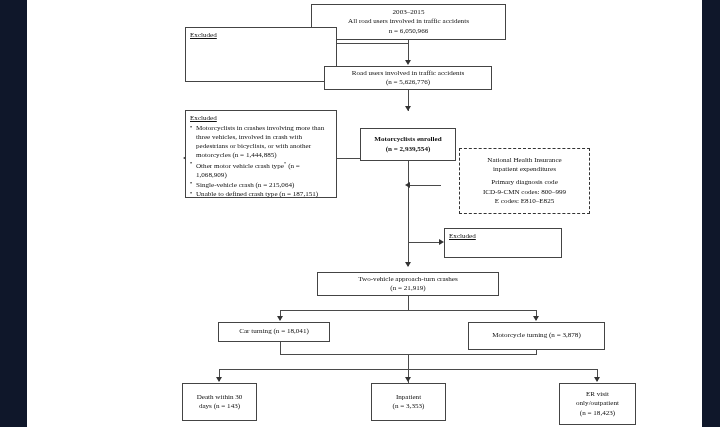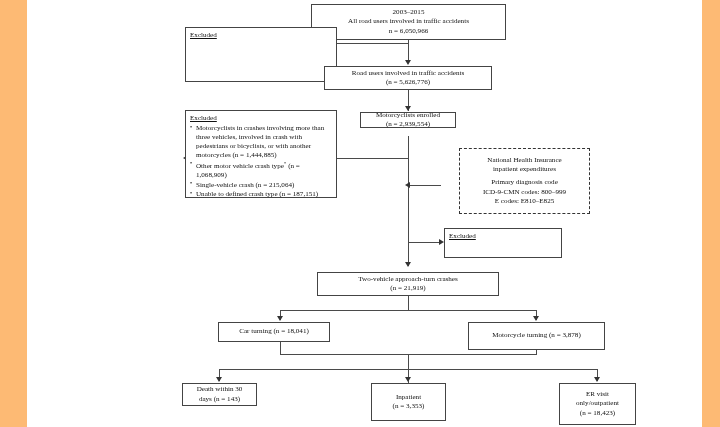--- a/index.html
+++ b/index.html
@@ -4,21 +4,21 @@
 <style>
   html, body {
     margin: 0;
     padding: 0;
     background: #2e2e2e;
   }
   #page {
     position: relative;
     width: 720px;
     height: 427px;
-    background: #fdba74;
+    background: #0f172a;
     overflow: hidden;
     font-family: "Liberation Serif", "DejaVu Serif", serif;
   }
   #canvas {
     position: absolute;
     left: 27px;
     top: 0;
     width: 675px;
     height: 427px;
     background: #ffffff;
@@ -158,21 +158,21 @@
 
     <div class="box excl" style="left:158px; top:27px; width:152px; height:55px;">
       <span class="excl-title">Excluded</span>
     </div>
 
     <div class="box" style="left:297px; top:66px; width:168px; height:24px;">
       <span class="ln">Road users involved in traffic accidents</span>
       <span class="ln">(n = 5,626,776)</span>
     </div>
 
-    <div class="box" style="left:333px; top:112px; width:96px; height:16px;">
+    <div class="box" style="left:333px; top:128px; width:96px; height:33px;font-weight:bold;">
       <span class="ln">Motorcyclists enrolled</span>
       <span class="ln">(n = 2,939,554)</span>
     </div>
 
     <div class="box excl" style="left:158px; top:110px; width:152px; height:88px;">
       <span class="excl-title">Excluded</span>
       <ul class="excl-list">
         <li>Motorcyclists in crashes involving more than three vehicles, involved in crash with pedestrians or bicyclists, or with another motorcycles (n = 1,444,885)</li>
         <li>Other motor vehicle crash type<sup>*</sup> (n = 1,068,909)</li>
         <li>Single-vehicle crash (n = 215,064)</li>
@@ -199,21 +199,21 @@
     </div>
 
     <div class="box" style="left:191px; top:322px; width:112px; height:20px;">
       <span class="ln">Car turning (n = 18,041)</span>
     </div>
 
     <div class="box" style="left:441px; top:322px; width:137px; height:28px;">
       <span class="ln">Motorcycle turning (n = 3,878)</span>
     </div>
 
-    <div class="box" style="left:155px; top:383px; width:75px; height:23px;">
+    <div class="box" style="left:155px; top:383px; width:75px; height:38px;">
       <span class="ln">Death within 30</span>
       <span class="ln">days (n = 143)</span>
     </div>
 
     <div class="box" style="left:344px; top:383px; width:75px; height:38px;">
       <span class="ln">Inpatient</span>
       <span class="ln">(n = 3,353)</span>
     </div>
 
     <div class="box" style="left:532px; top:383px; width:77px; height:42px;">

